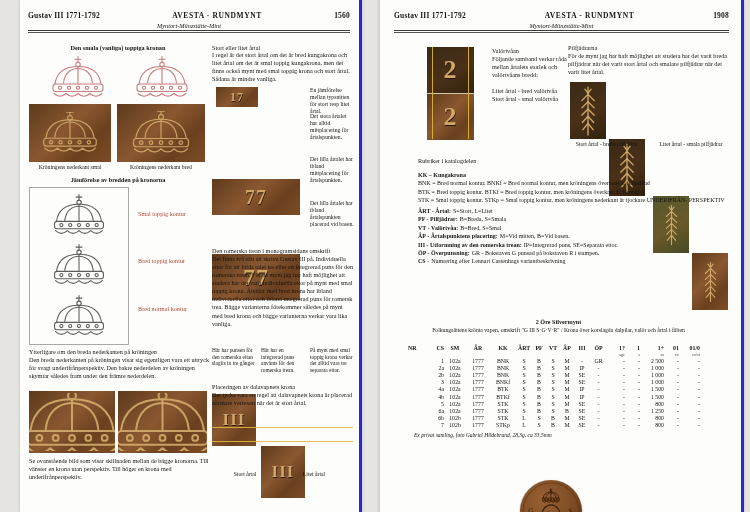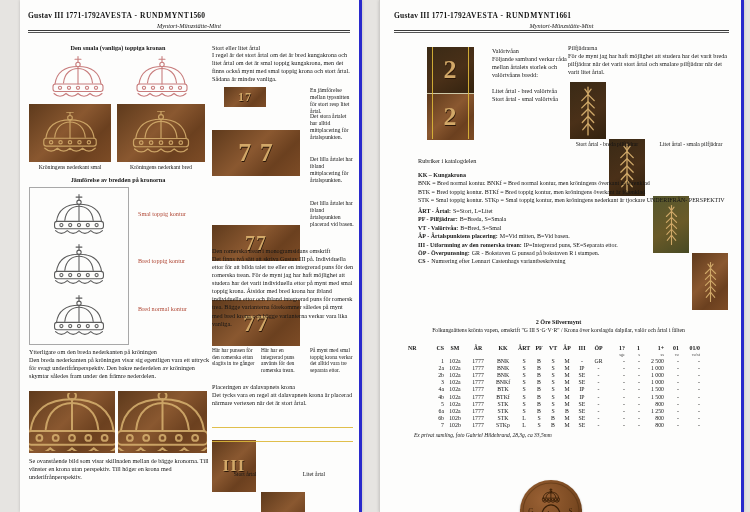--- a/index.html
+++ b/index.html
@@ -2,21 +2,21 @@
 <html><head>
 <meta charset="utf-8">
 <style>
   html,body{margin:0;padding:0}
   body{width:750px;height:512px;background:#e6e4e1;font-family:"Liberation Serif",serif;color:#151515;position:relative;overflow:hidden}
   .page{position:absolute;top:0;height:512px;background:#fdfdfc;box-shadow:0 0 3px rgba(0,0,0,.18)}
   #left-page{left:20px;width:339px;border-right:3px solid #2a2acc}
   #right-page{left:379px;width:361px;border-right:3px solid #2a2acc;border-left:1px solid #cfcdca}
   .abs{position:absolute}
   .hdr{left:8px;right:9px;top:11px}
-  .hrow{display:flex;font-weight:bold;font-size:7.5px;letter-spacing:.2px}
+  .hrow{display:flex;justify-content:space-between;font-weight:bold;font-size:7.5px;letter-spacing:.2px}
   .hrow .mid{letter-spacing:.6px}
   .hsub{margin-top:1px;border-bottom:1px solid #3a3a3a;text-align:center;font-style:italic;font-size:6.3px;height:9px;line-height:9px}
   .hline{border-top:1px solid #555;margin-top:1px}
   .t{font-size:6.2px;line-height:1.3}
   .cap{font-size:5.7px;line-height:1.22;text-align:center}
   .bold{font-weight:bold}
   .ctr{text-align:center}
   .red{color:#b14a38}
   .photo{background:linear-gradient(135deg,#5e3a1c,#8a5830 45%,#6b401f 72%,#7d4c26);display:flex;align-items:center;justify-content:center;overflow:hidden;position:relative}
   .photo.dark{background:linear-gradient(150deg,#3a2a16,#4a3018 55%,#32220f)}
@@ -144,28 +144,25 @@
           <use href="#crownline"></use>
         </svg>
     </div>
   </div>
 
   <div class="abs t" style="left:9px;top:457px;width:182px">Se ovanstående bild som visar skillnaden mellan de bägge kronorna. Till vänster en krona utan perspektiv. Till höger en krona med underifrånperspektiv.</div>
 
   <div class="abs t" style="left:192px;top:44px">Stort eller litet årtal</div>
   <div class="abs t" style="left:192px;top:51px;width:141px">I regel är det stort årtal om det är bred kungakrona och litet årtal om det är smal toppig kungakrona, men det finns också mynt med smal toppig krona och stort årtal. Sådana är mindre vanliga.</div>
 
-  <div class="abs photo" style="left:204px;top:87px;width:42px;height:20px">
+  <div class="abs photo" style="left:196px;top:87px;width:42px;height:20px">
     <span class="digits" style="font-size:12px">17</span>
   </div>
   <div class="abs cap" style="left:290px;top:87px;width:44px;text-align:left">En jämförelse mellan typsnitten för stort resp litet årtal.</div>
 
-  <div class="abs photo" style="left:192px;top:110px;width:88px;height:46px">
-    <span class="digits" style="font-size:26px">7 7</span>
-  </div>
   <div class="abs cap" style="left:290px;top:113px;width:44px;text-align:left">Det stora årtalet har alltid mittplacering för årtalspunkten.</div>
 
   <div class="abs photo" style="left:192px;top:159px;width:88px;height:36px">
     <span class="digits" style="font-size:20px">77</span>
   </div>
   <div class="abs cap" style="left:290px;top:156px;width:44px;text-align:left">Det lilla årtalet har ibland mittplacering för årtalspunkten.</div>
 
   <div class="abs photo" style="left:192px;top:198px;width:88px;height:46px">
     <span class="digits" style="font-size:24px">77</span>
   </div>
@@ -196,21 +193,21 @@
   <div class="yline" style="left:192px;top:441px;width:141px"></div>
   <div class="abs cap" style="left:194px;top:471px;width:62px">Stort årtal</div>
   <div class="abs cap" style="left:262px;top:471px;width:64px">Litet årtal</div>
 </div>
 
 <div class="page" id="right-page">
   <div class="abs hdr" style="left:14px;right:12px">
     <div class="hrow">
       <span>Gustav III 1771-1792</span>
       <span class="mid">AVESTA - RUNDMYNT</span>
-      <span>1661</span>
+      <span>1908</span>
     </div>
     <div class="hsub">Myntort-Münzstätte-Mint</div>
     <div class="hline"></div>
   </div>
 
   <div class="abs" style="left:47px;top:47px;width:47px;height:92px">
     <div class="valor-half photo dark" style="width:47px">
       <span class="digits" style="font-size:26px">2</span>
     </div>
     <div class="valor-half photo" style="width:47px;border-top:1px solid #cfc9a8">

